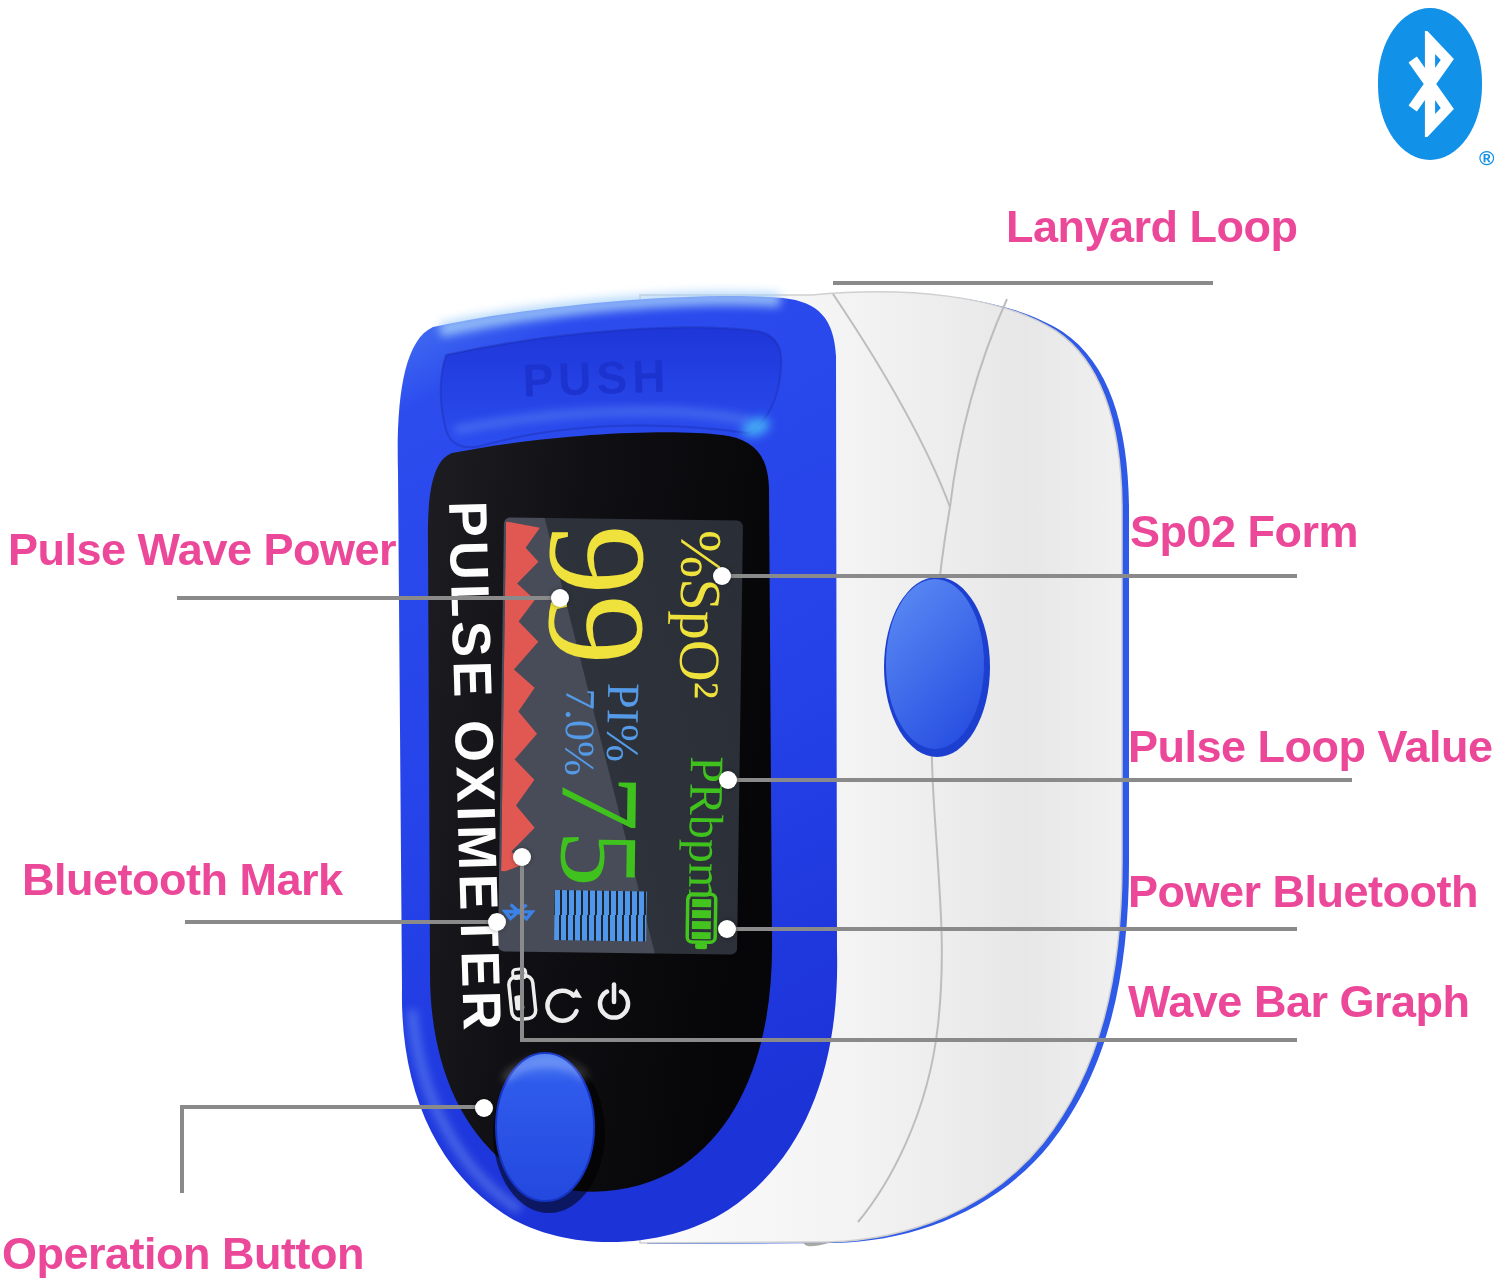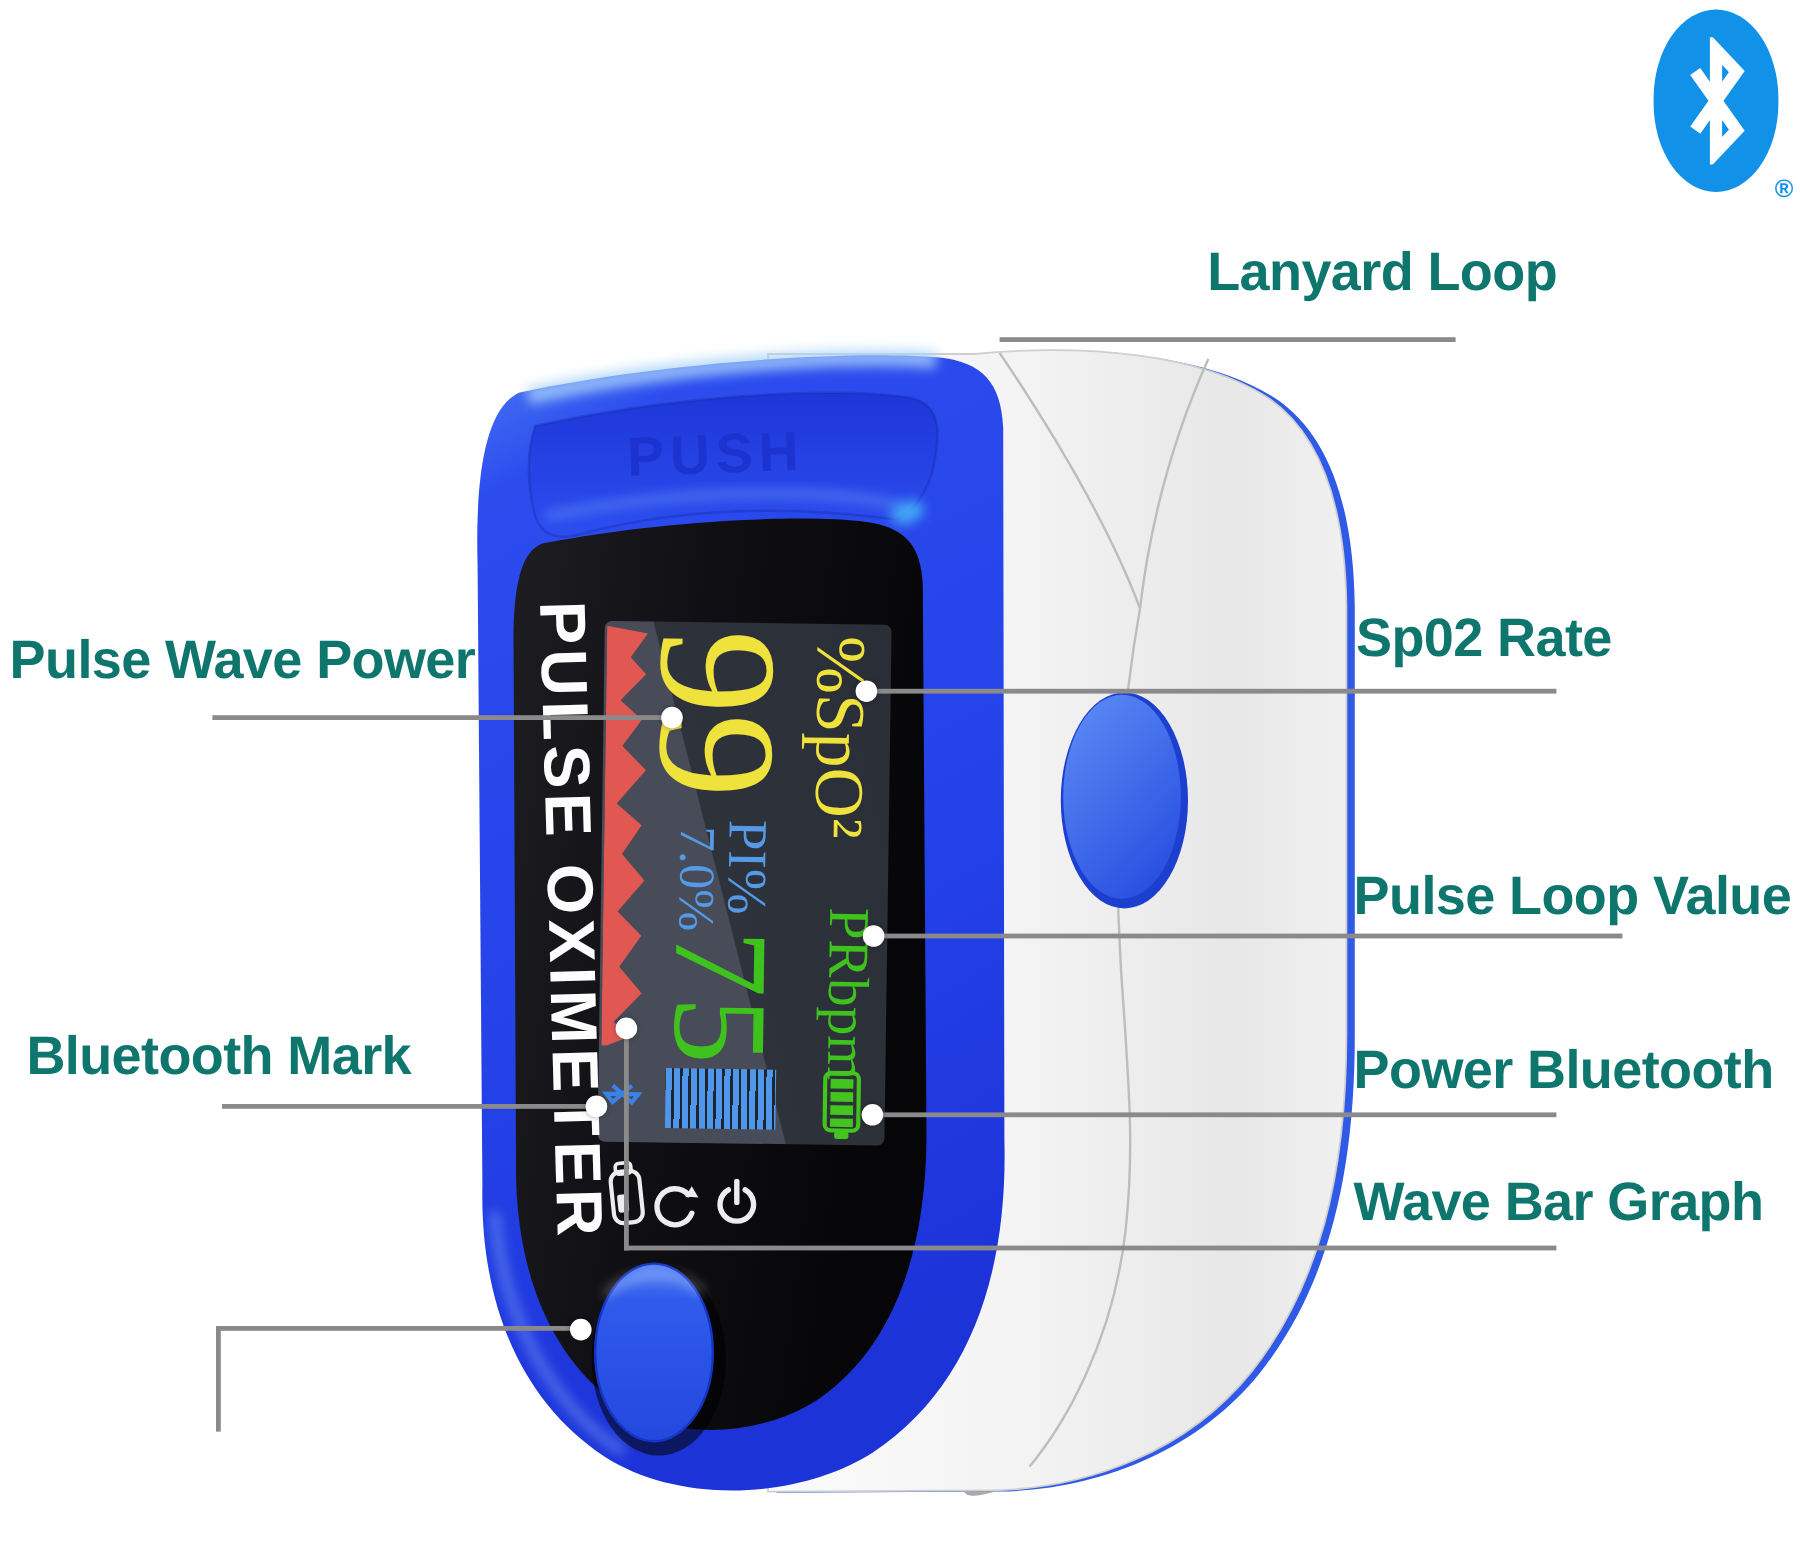--- a/index.html
+++ b/index.html
@@ -1,21 +1,21 @@
 <!DOCTYPE html>
 <html><head>
 <meta charset="utf-8">
 <style>
   html,body{margin:0;padding:0;background:#fff;}
   #canvas{position:relative;width:1500px;height:1285px;background:#ffffff;overflow:hidden;
           font-family:"Liberation Sans",sans-serif;}
   svg{display:block;}
 
   
-  .label{position:absolute;font:700 45px/1.12 "Liberation Sans",sans-serif;color:#0f766e;
+  .label{position:absolute;font:700 45px/1.12 "Liberation Sans",sans-serif;color:#ec4899;
          white-space:nowrap;letter-spacing:-0.5px;}
   .cline{position:absolute;background:#8a8a8a;height:4px;}
   .cline.v{width:4px;height:auto;}
   .dot{position:absolute;width:18px;height:18px;border-radius:50%;background:#ffffff;
        box-shadow:0 0 4px rgba(0,0,0,.35);}
 
   
   .bt-logo{position:absolute;left:1378px;top:8px;width:104px;height:152px;background:#1191e8;
            border-radius:52px/74px;display:flex;align-items:center;justify-content:center;}
   .bt-reg{position:absolute;left:1479px;top:146px;font:700 21px "Liberation Sans",sans-serif;color:#1191e8;}
@@ -195,25 +195,26 @@
   <div class="cline v" style="left:520px;top:857px;height:185px;"></div>
   <div class="cline" style="left:520px;top:1038px;width:777px;"></div>
   <div class="dot" style="left:513px;top:848px;"></div>
 
   <div class="cline" style="left:180px;top:1105px;width:304px;"></div>
   <div class="cline v" style="left:180px;top:1105px;height:88px;"></div>
   <div class="dot" style="left:475px;top:1099px;"></div>
 
   <div class="label" style="left:1006px;top:202px;">Lanyard Loop</div>
   <div class="label" style="left:8px;top:525px;">Pulse Wave Power</div>
-  <div class="label" style="left:1130px;top:507px;">Sp02 Rate</div>
+  <div class="label" style="left:1130px;top:507px;">Sp02 Form</div>
   <div class="label" style="left:1128px;top:722px;">Pulse Loop Value</div>
   <div class="label" style="left:22px;top:855px;">Bluetooth Mark</div>
   <div class="label" style="left:1128px;top:867px;">Power Bluetooth</div>
   <div class="label" style="left:1128px;top:977px;">Wave Bar Graph</div>
+  <div class="label" style="left:2px;top:1229px;">Operation Button</div>
 
   <div class="bt-logo">
     <svg width="62" height="106" viewBox="0 0 60 104">
       <path d="M13 28 L47 76 L30 94 L30 10 L47 28 L13 76" fill="none" stroke="#ffffff" stroke-width="10" stroke-linejoin="miter"></path>
     </svg>
   </div>
   <div class="bt-reg">®</div>
 
 </div>
 

